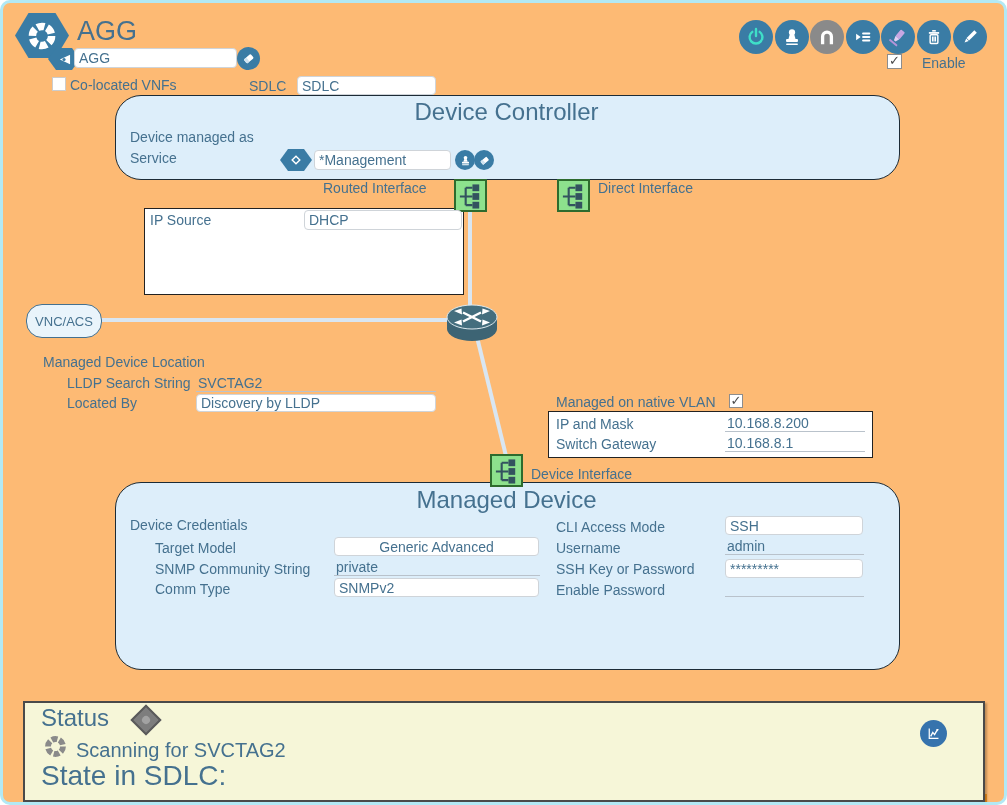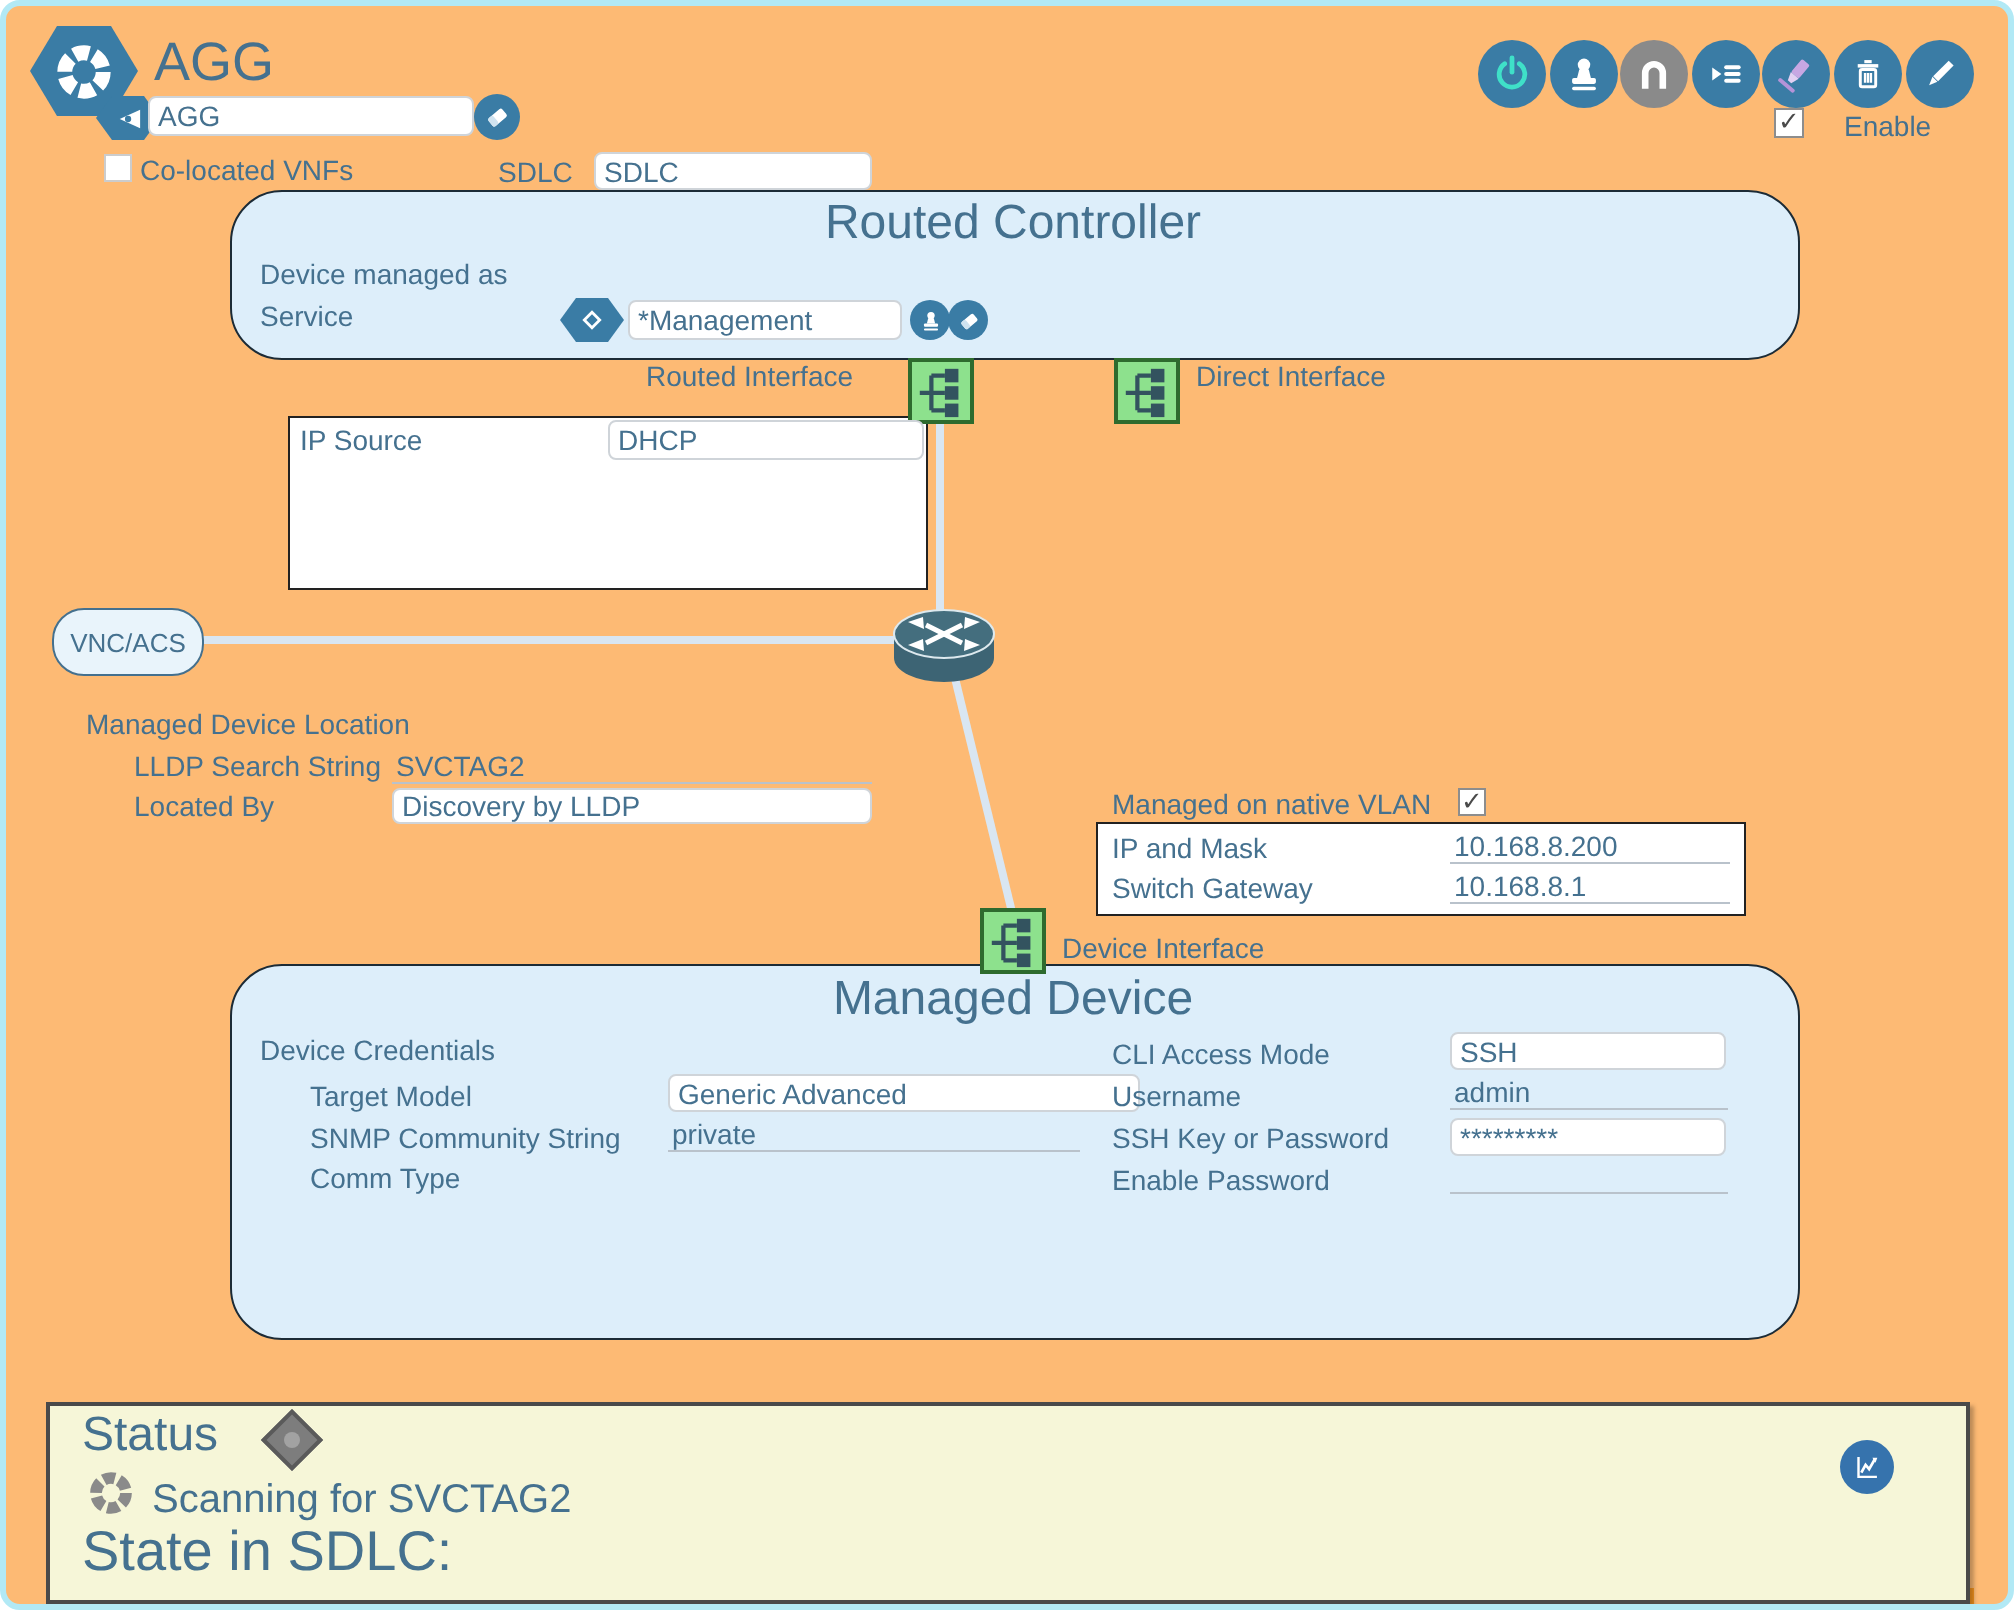--- a/index.html
+++ b/index.html
@@ -148,21 +148,21 @@
       <span class="mark">✓</span>
     </span>
   <div class="lbl" style="left:919px;top:52px;">Enable</div>
 
   <span class="cb" style="left:49px;top:74px;border-color:#cccccc;"></span>
   <div class="lbl" style="left:67px;top:74px;">Co-located VNFs</div>
   <div class="lbl" style="left:246px;top:75px;">SDLC</div>
   <input class="inp" style="left: 294px; top: 73px; width: 139px; height: 19px;" value="SDLC">
 
   <div class="panel" style="left:112px;top:92px;width:783px;height:83px;z-index:1;"></div>
-  <div class="ptitle" style="left:112px;top:95px;width:783px;z-index:2;">Routed Controller</div>
+  <div class="ptitle" style="left:112px;top:95px;width:783px;z-index:2;">Device Controller</div>
   <div class="lbl" style="left:127px;top:126px;z-index:2;">Device managed as</div>
   <div class="lbl" style="left:127px;top:147px;z-index:2;">Service</div>
   <div class="hex" style="left:277px;top:146px;width:32px;height:22px;z-index:2;">
     <svg width="14" height="14" viewBox="0 0 18 18">
       <rect x="5.5" y="5.5" width="7" height="7" fill="none" stroke="#ffffff" stroke-width="1.8" transform="rotate(45 9 9)"></rect>
     </svg>
   </div>
   <input class="inp" style="left: 311px; top: 147px; width: 137px; height: 20px; z-index: 2;" value="*Management">
   <span class="circ" style="left:452px;top:147px;width:20px;height:20px;z-index:2;">
     <svg width="13" height="13" viewBox="0 0 24 24" fill="#ffffff">
@@ -252,24 +252,25 @@
           <rect x="16" y="20.5" width="7" height="7"></rect>
         </g>
     </svg>
   </div>
   <div class="lbl" style="left:528px;top:463px;z-index:2;">Device Interface</div>
 
   <div class="panel" style="left:112px;top:479px;width:783px;height:186px;z-index:1;"></div>
   <div class="ptitle" style="left:112px;top:483px;width:783px;z-index:2;">Managed Device</div>
   <div class="lbl" style="left:127px;top:514px;z-index:2;">Device Credentials</div>
   <div class="lbl" style="left:152px;top:537px;z-index:2;">Target Model</div>
-  <input class="inp" style="left: 331px; top: 534px; width: 236px; height: 19px; z-index: 2;" value="Generic Advanced">
+  <input class="inp" style="left: 331px; top: 534px; width: 205px; height: 19px; z-index: 2; text-align: center;" value="Generic Advanced">
   <div class="lbl" style="left:152px;top:558px;z-index:2;">SNMP Community String</div>
   <input class="inp uline" style="left: 331px; top: 556px; width: 206px; height: 17px; z-index: 2;" value="private">
   <div class="lbl" style="left:152px;top:578px;z-index:2;">Comm Type</div>
+  <input class="inp" style="left: 331px; top: 575px; width: 205px; height: 19px; z-index: 2;" value="SNMPv2">
 
   <div class="lbl" style="left:553px;top:516px;z-index:2;">CLI Access Mode</div>
   <input class="inp" style="left: 722px; top: 513px; width: 138px; height: 19px; z-index: 2;" value="SSH">
   <div class="lbl" style="left:553px;top:537px;z-index:2;">Username</div>
   <input class="inp uline" style="left: 722px; top: 535px; width: 139px; height: 17px; z-index: 2;" value="admin">
   <div class="lbl" style="left:553px;top:558px;z-index:2;">SSH Key or Password</div>
   <input class="inp" style="left: 722px; top: 556px; width: 138px; height: 19px; z-index: 2;" value="*********">
   <div class="lbl" style="left:553px;top:579px;z-index:2;">Enable Password</div>
   <input class="inp uline" style="left: 722px; top: 577px; width: 139px; height: 17px; z-index: 2;" value="">
 

